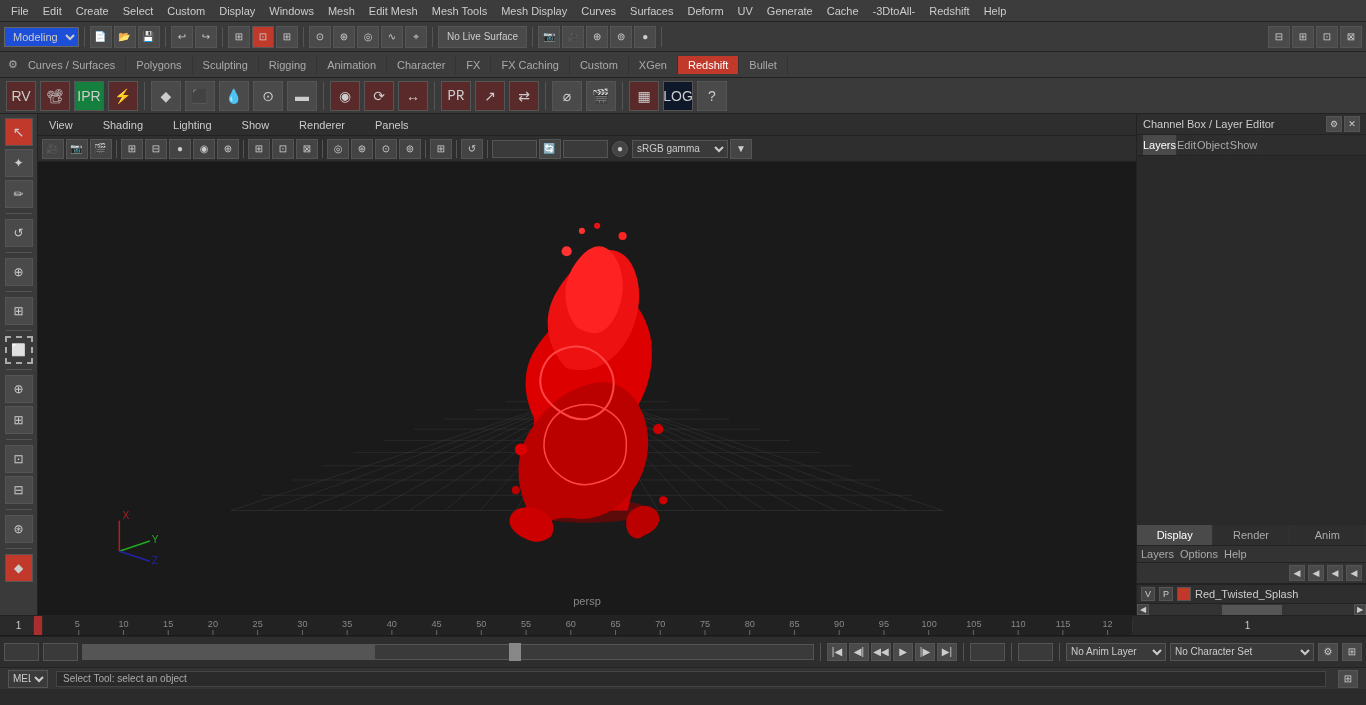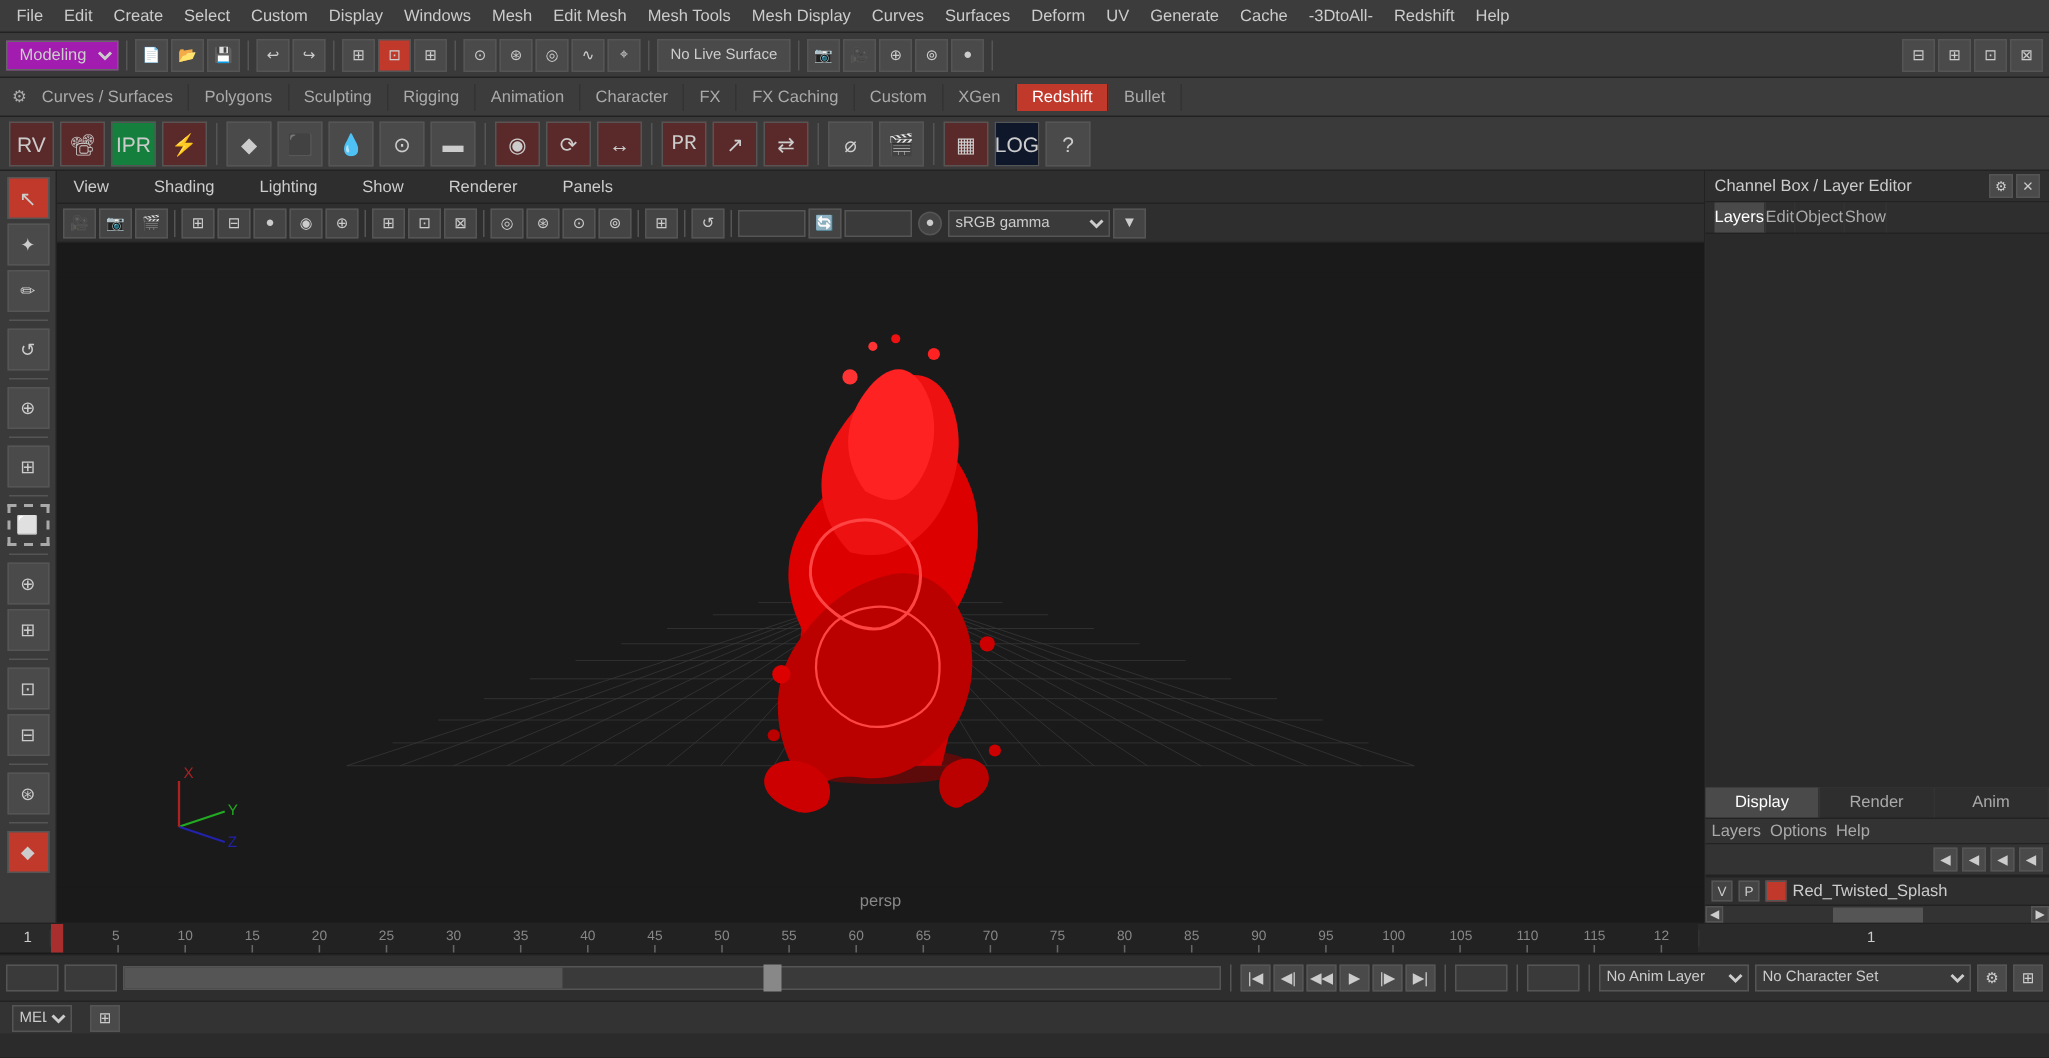--- a/index.html
+++ b/index.html
@@ -8,21 +8,21 @@
     
     #menu-bar {
       display: flex; align-items: center; background: #3c3c3c; height: 22px; padding: 0 4px; border-bottom: 1px solid #222;
     }
     .menu-item { padding: 2px 7px; cursor: pointer; color: #ccc; font-size: 11px; }
 
     
     #toolbar1 {
       display: flex; align-items: center; background: #3a3a3a; height: 30px; padding: 0 4px; border-bottom: 1px solid #222; gap: 2px;
     }
-    .tb-select { background: #a21caf; color: #ccc; border: 1px solid #666; height: 20px; font-size: 11px; padding: 0 4px; }
+    .tb-select { background: #1d4ed8; color: #ccc; border: 1px solid #666; height: 20px; font-size: 11px; padding: 0 4px; }
     .tb-sep { width: 1px; background: #555; height: 20px; margin: 0 3px; }
     .tb-btn { width: 22px; height: 22px; background: #4a4a4a; border: 1px solid #555; color: #ccc; cursor: pointer; display: flex; align-items: center; justify-content: center; font-size: 10px; }
     .tb-btn-wide { padding: 0 8px; width: auto; }
 
     
     #shelf-tabs {
       display: flex; align-items: center; background: #3c3c3c; height: 26px; border-bottom: 1px solid #222; padding: 0 4px;
     }
     .shelf-tab { padding: 3px 10px; cursor: pointer; color: #aaa; font-size: 11px; border-right: 1px solid #333; }
     .shelf-tab.active { background: #c0392b; color: #fff; }
@@ -302,21 +302,21 @@
       <div class="vp-tb-btn">⊚</div>
       <div class="vp-tb-sep"></div>
       <div class="vp-tb-btn">⊞</div>
       <div class="vp-tb-sep"></div>
       <div class="vp-tb-btn">↺</div>
       <div class="vp-tb-sep"></div>
       <input class="vp-tb-input" type="text" style="">
       <div class="vp-tb-btn">🔄</div>
       <input class="vp-tb-input" type="text" style="">
       <div class="vp-tb-btn" style="width:16px; height:16px; background:#444; border-radius:50%; margin:0 2px;">●</div>
-      <select class="vp-tb-select" style="width:108px;">
+      <select class="vp-tb-select" style="width:96px;">
         <option>sRGB gamma</option>
       </select>
       <div class="vp-tb-btn">▼</div>
     </div>
 
     <div id="scene-area">
       <svg id="scene-svg" viewBox="0 0 1080 400" preserveAspectRatio="xMidYMid meet">
 
         <rect width="1080" height="400" fill="#1a1a1a"></rect>
 
@@ -573,14 +573,15 @@
 
     <div class="bb-btn">⚙</div>
     <div class="bb-btn">⊞</div>
   </div>
 </div>
 
 <div id="status-bar">
   <select class="bb-select" style="width:40px;">
     <option>MEL</option>
   </select>
+  <div id="status-left">Select Tool: select an object</div>
   <div class="bb-btn" style="margin-left:4px;">⊞</div>
 </div>
 
 </body></html>

